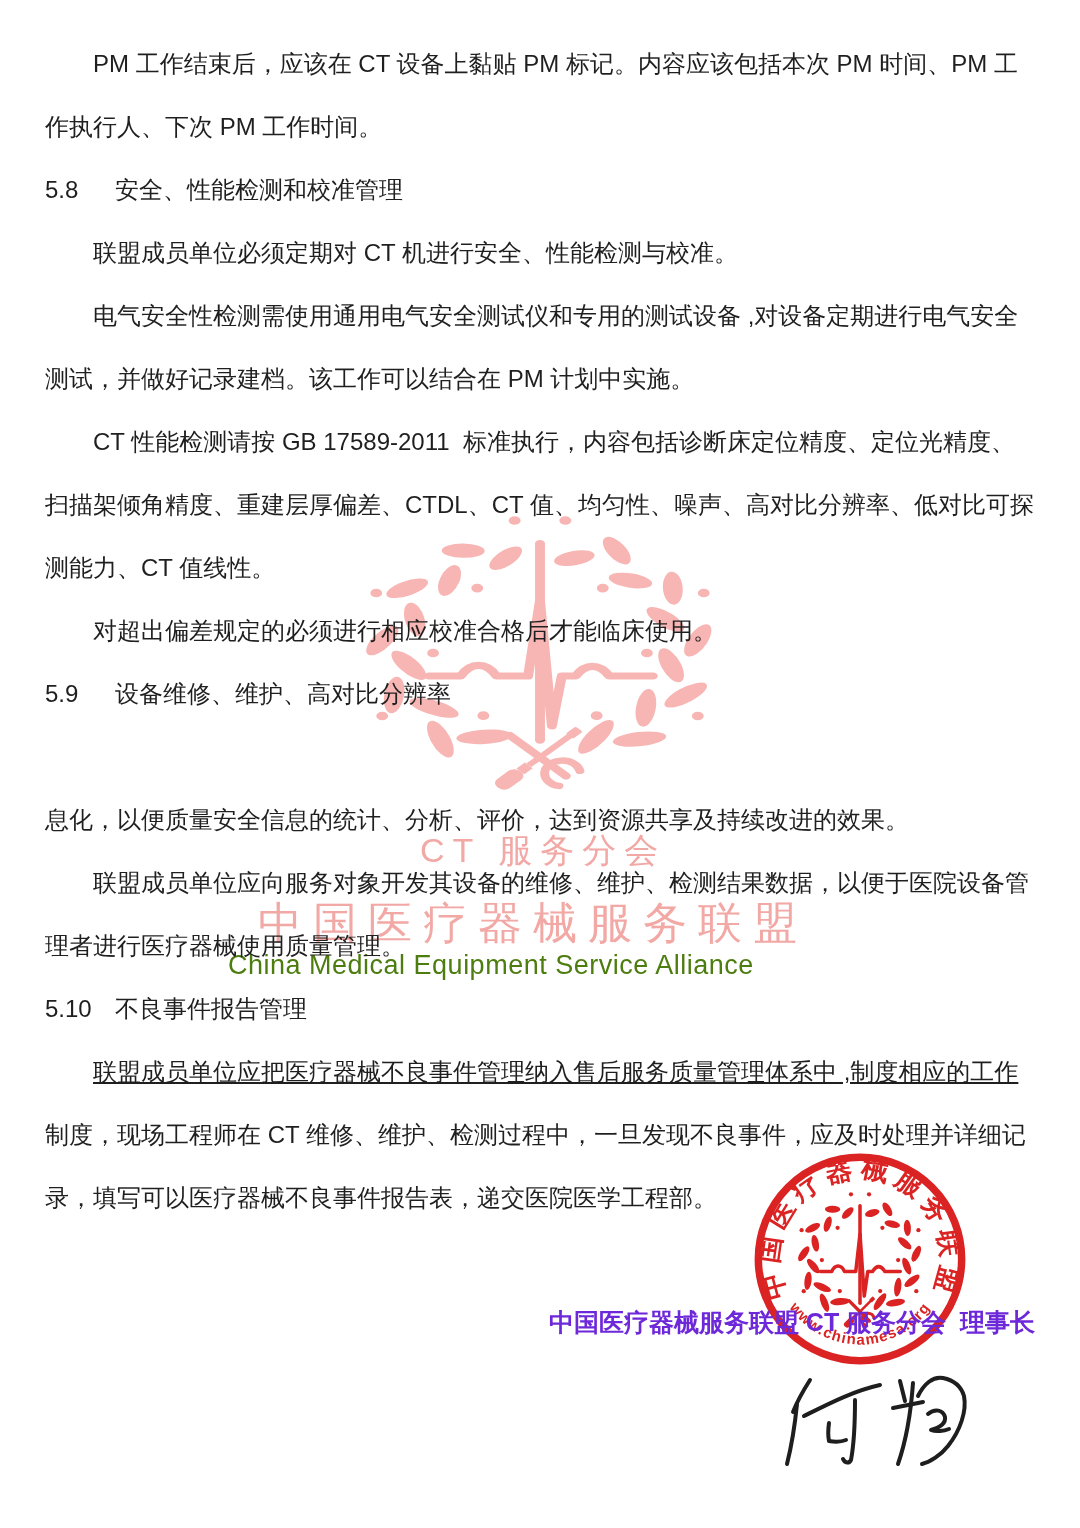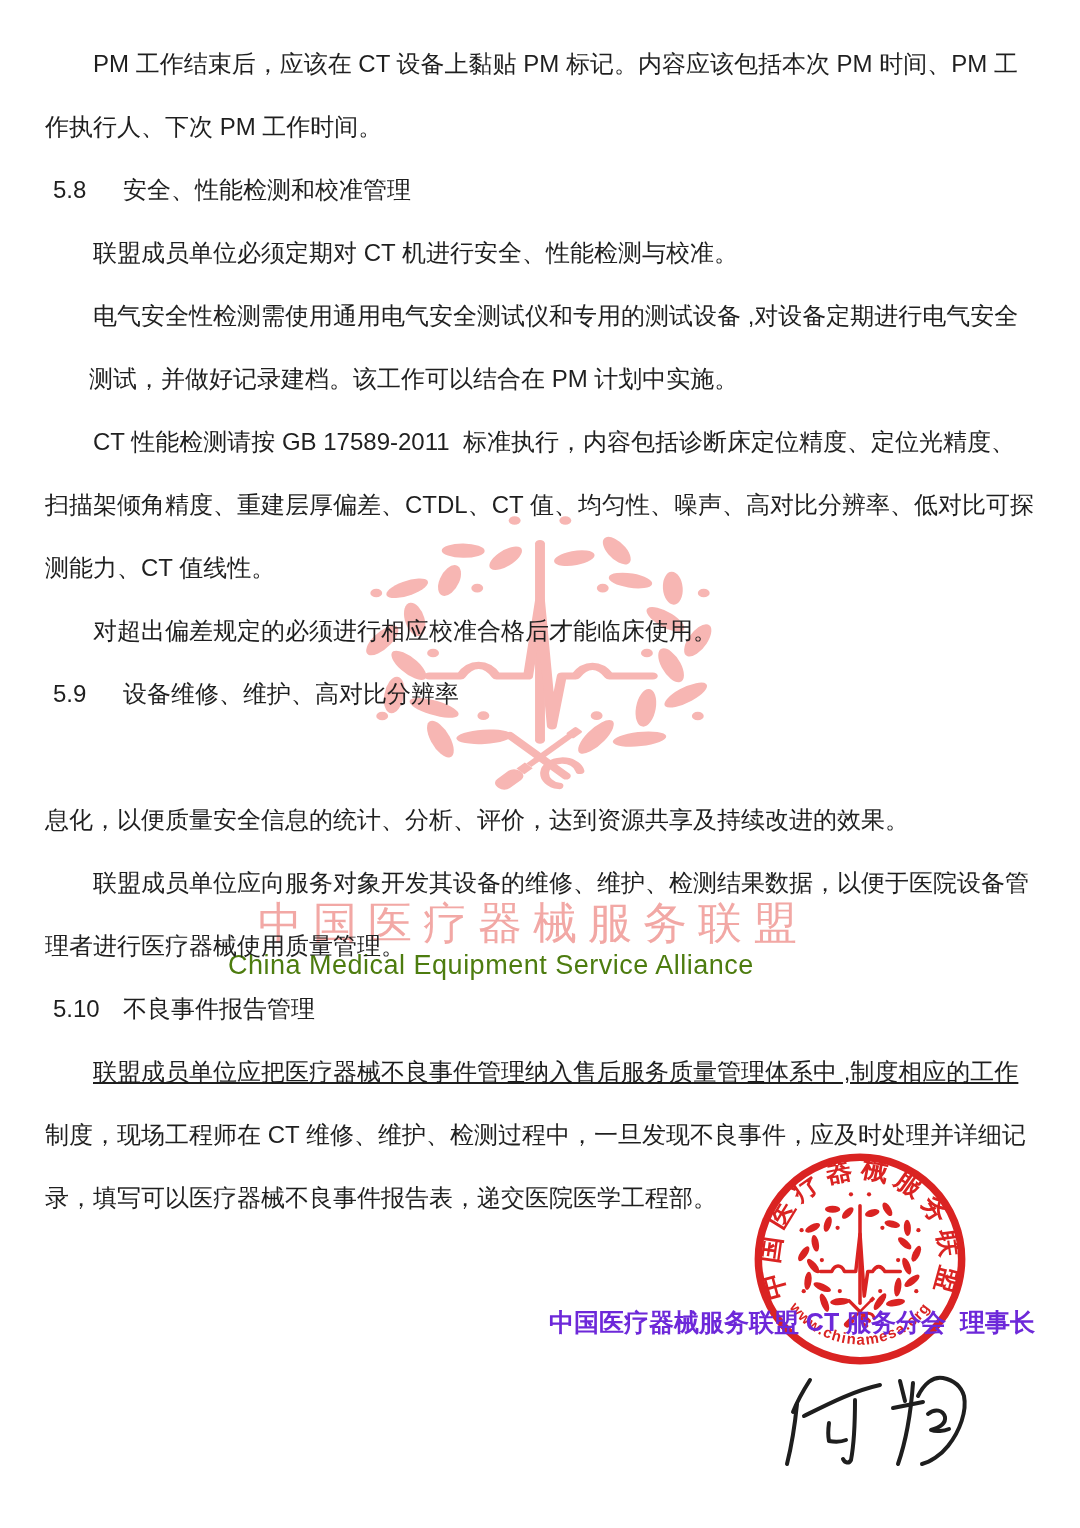--- a/index.html
+++ b/index.html
@@ -5,21 +5,21 @@
   html,body{margin:0;padding:0;background:#fff;}
   .page{
     position:relative;width:1080px;height:1528px;background:#ffffff;
     font-family:"Liberation Sans",sans-serif;overflow:hidden;
   }
   
   .doc-line{
     position:absolute;left:45px;width:992px;height:36px;line-height:36px;
     font-size:24px;color:#1f1f1f;white-space:pre;
   }
-  .sec-num{display:inline-block;width:70px;margin-left:8px;}
+  .sec-num{display:inline-block;width:70px;}
   
   .wm{position:absolute;z-index:1;}
   .wm-text{position:absolute;white-space:pre;z-index:1;}
   #wm-line1{left:420px;top:828px;font-size:34px;letter-spacing:8px;color:#f2a8a5;}
   #wm-line2{left:258px;top:894px;font-size:44px;letter-spacing:11px;color:#f2a8a5;}
   #wm-line3{left:228px;top:950px;font-size:27px;font-weight:normal;letter-spacing:0.5px;color:#4d7c0f;}
   .doc-layer{position:absolute;left:0;top:0;z-index:2;width:100%;height:100%;}
   .seal{position:absolute;left:753px;top:1152px;z-index:3;color:#da2322;}
   .footer-title{
     position:absolute;right:45px;top:1306px;z-index:4;
@@ -81,30 +81,31 @@
       </g>
       <g transform="translate(100,170) rotate(-45)">
         <rect x="-30" y="-4.5" width="16" height="9" rx="4"></rect>
         <rect x="-14" y="-2.8" width="6" height="5.6"></rect>
         <rect x="-8" y="-1.8" width="30" height="3.6"></rect>
         <rect x="21" y="-2.6" width="7" height="5.2" rx="1"></rect>
       </g>
     </g>
   </svg>
 
+  <div class="wm-text" id="wm-line1">CT 服务分会</div>
   <div class="wm-text" id="wm-line2">中国医疗器械服务联盟</div>
   <div class="wm-text" id="wm-line3">China Medical Equipment Service Alliance</div>
 
   <div class="doc-layer" id="doc-lines">
       <div class="doc-line" style="top: 46px; text-indent: 48px;"><span>PM 工作结束后，应该在 CT 设备上黏贴 PM 标记。内容应该包括本次 PM 时间、PM 工</span></div>
       <div class="doc-line" style="top: 109px;"><span>作执行人、下次 PM 工作时间。</span></div>
       <div class="doc-line" style="top: 172px;"><span class="sec-num">5.8</span><span>安全、性能检测和校准管理</span></div>
       <div class="doc-line" style="top: 235px; text-indent: 48px;"><span>联盟成员单位必须定期对 CT 机进行安全、性能检测与校准。</span></div>
       <div class="doc-line" style="top: 298px; text-indent: 48px;"><span>电气安全性检测需使用通用电气安全测试仪和专用的测试设备 ,对设备定期进行电气安全</span></div>
-      <div class="doc-line" style="top: 361px; margin-left: 44px;"><span>测试，并做好记录建档。该工作可以结合在 PM 计划中实施。</span></div>
+      <div class="doc-line" style="top: 361px;"><span>测试，并做好记录建档。该工作可以结合在 PM 计划中实施。</span></div>
       <div class="doc-line" style="top: 424px; text-indent: 48px;"><span>CT 性能检测请按 GB 17589-2011  标准执行，内容包括诊断床定位精度、定位光精度、</span></div>
       <div class="doc-line" style="top: 487px;"><span>扫描架倾角精度、重建层厚偏差、CTDL、CT 值、均匀性、噪声、高对比分辨率、低对比可探</span></div>
       <div class="doc-line" style="top: 550px;"><span>测能力、CT 值线性。</span></div>
       <div class="doc-line" style="top: 613px; text-indent: 48px;"><span>对超出偏差规定的必须进行相应校准合格后才能临床使用。</span></div>
       <div class="doc-line" style="top: 676px;"><span class="sec-num">5.9</span><span>设备维修、维护、高对比分辨率</span></div>
       <div class="doc-line" style="top: 802px;"><span>息化，以便质量安全信息的统计、分析、评价，达到资源共享及持续改进的效果。</span></div>
       <div class="doc-line" style="top: 865px; text-indent: 48px;"><span>联盟成员单位应向服务对象开发其设备的维修、维护、检测结果数据，以便于医院设备管</span></div>
       <div class="doc-line" style="top: 928px;"><span>理者进行医疗器械使用质量管理。</span></div>
       <div class="doc-line" style="top: 991px;"><span class="sec-num">5.10</span><span>不良事件报告管理</span></div>
       <div class="doc-line" style="top: 1054px; text-indent: 48px; text-decoration: underline;"><span>联盟成员单位应把医疗器械不良事件管理纳入售后服务质量管理体系中 ,制度相应的工作</span></div>

